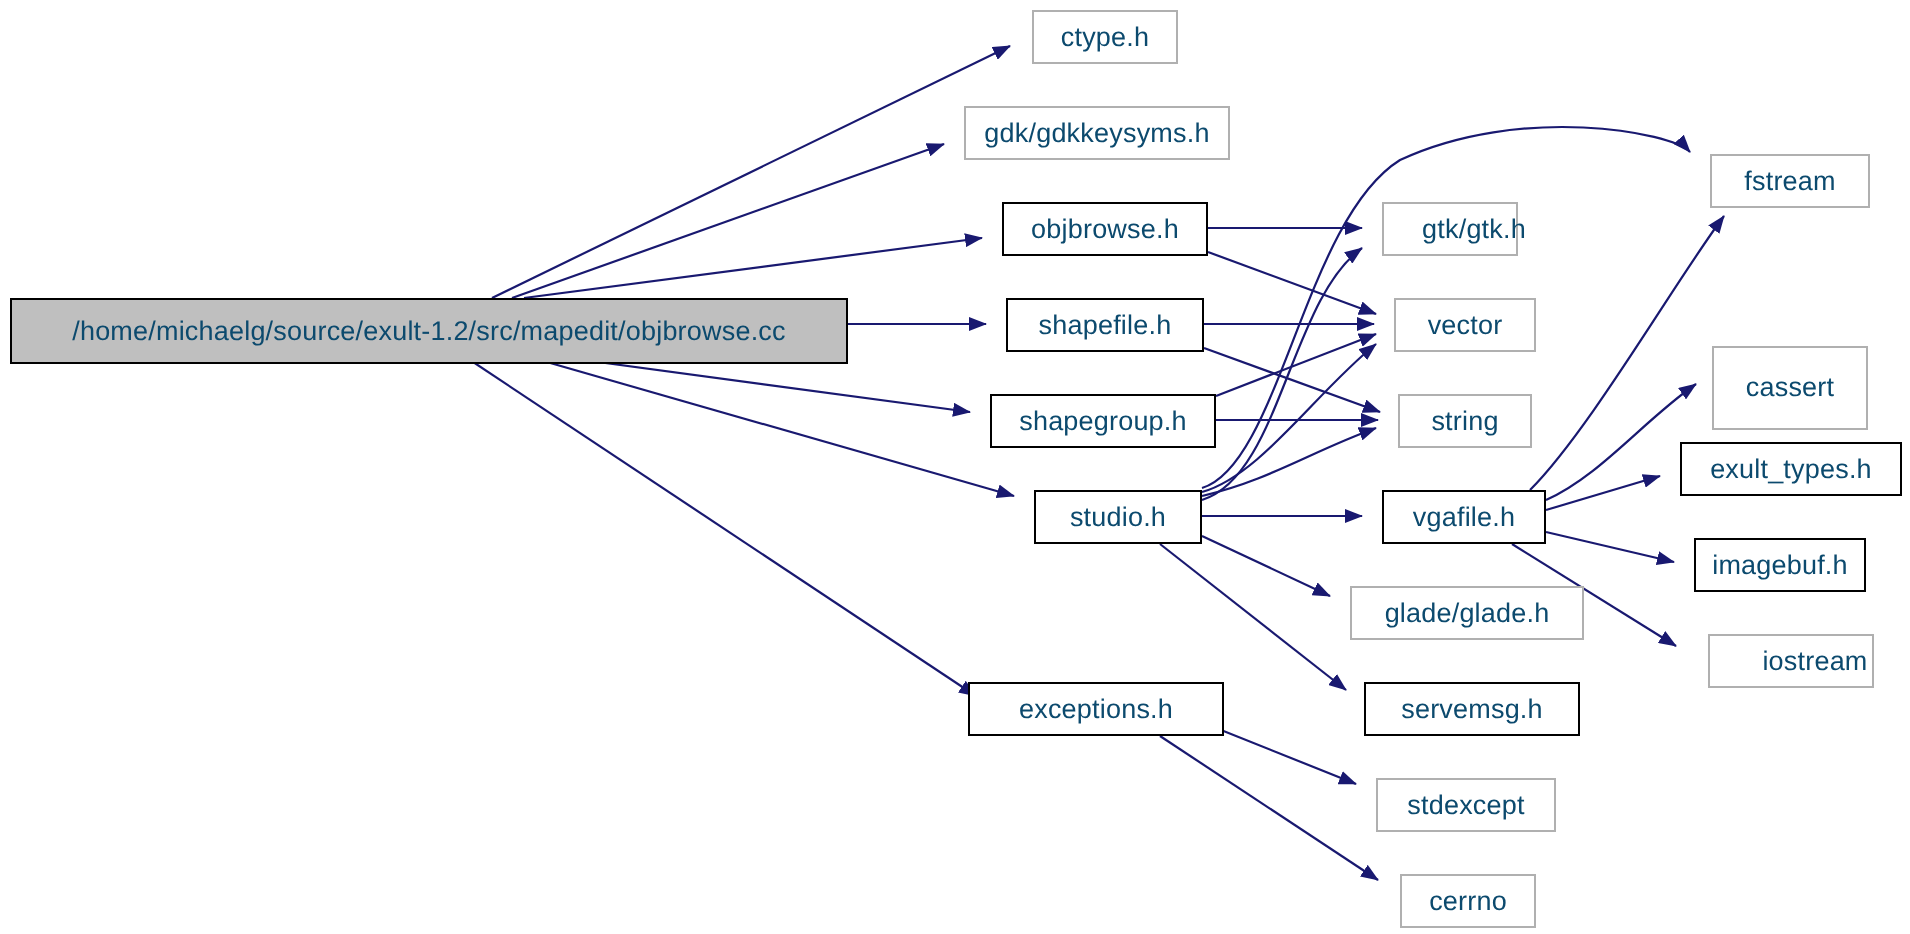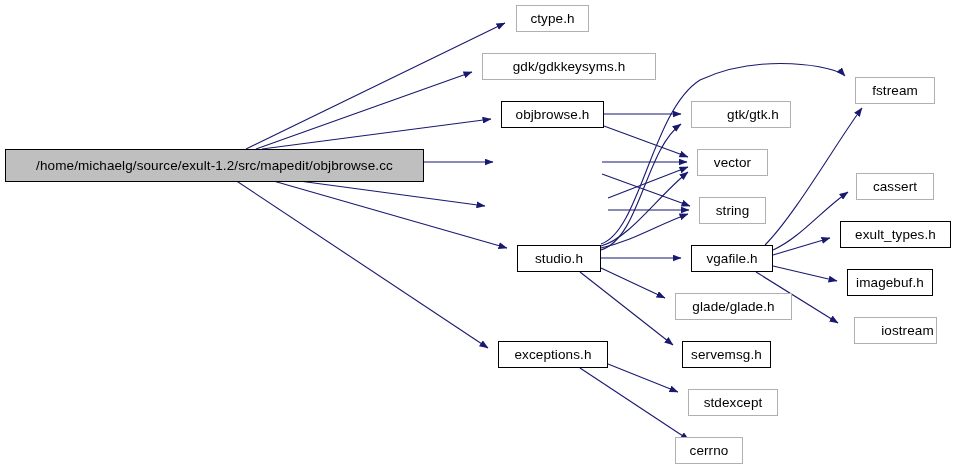--- a/index.html
+++ b/index.html
@@ -27,21 +27,21 @@
     box-sizing: border-box;
     display: flex;
     align-items: center;
     justify-content: center;
     background: #ffffff;
     white-space: nowrap;
     z-index: 5;
   }
   .node .node-label {
     font-size: 13.5px;
-    color: #000000;
+    color: #0c4a6e;
     letter-spacing: 0.1px;
     line-height: 1;
   }
   
   .node.leaf {
     border: 1px solid #b0b0b0;
   }
   
   .node.expandable {
     border: 1.6px solid #000000;
@@ -98,60 +98,66 @@
     <path d="M 608,364 L 678,392" stroke="#191970" fill="none" stroke-width="1.1" marker-end="url(#arrowhead)"></path>
     <path d="M 580,368 L 689,440" stroke="#191970" fill="none" stroke-width="1.1" marker-end="url(#arrowhead)"></path>
   </svg>
 
   <div class="node root" style="left:5px; top:149px; width:419px; height:33px;">
     <span class="node-label">/home/michaelg/source/exult-1.2/src/mapedit/objbrowse.cc</span>
   </div>
   <div class="node leaf" style="left:516px; top:5px; width:73px; height:27px;">
     <span class="node-label">ctype.h</span>
   </div>
-  <div class="node leaf" style="left:482px; top:53px; width:174px; height:27px;">
+  <div class="node leaf" style="left:482px; top:53px; width:133px; height:27px;">
     <span class="node-label">gdk/gdkkeysyms.h</span>
   </div>
   <div class="node expandable" style="left:501px; top:101px; width:103px; height:27px;">
     <span class="node-label">objbrowse.h</span>
   </div>
+  <div class="node expandable" style="left:503px; top:149px; width:99px; height:27px;">
+    <span class="node-label">shapefile.h</span>
+  </div>
+  <div class="node expandable" style="left:495px; top:197px; width:113px; height:27px;">
+    <span class="node-label">shapegroup.h</span>
+  </div>
   <div class="node expandable" style="left:517px; top:245px; width:84px; height:27px;">
     <span class="node-label">studio.h</span>
   </div>
-  <div class="node expandable" style="left:498px; top:341px; width:110px; height:27px;">
+  <div class="node expandable" style="left:484px; top:341px; width:128px; height:27px;">
     <span class="node-label">exceptions.h</span>
   </div>
-  <div class="node leaf" style="left:691px; top:101px; width:100px; height:27px;padding-left:24px;">
+  <div class="node leaf" style="left:691px; top:101px; width:68px; height:27px;padding-left:24px;">
     <span class="node-label">gtk/gtk.h</span>
   </div>
   <div class="node leaf" style="left:697px; top:149px; width:71px; height:27px;">
     <span class="node-label">vector</span>
   </div>
   <div class="node leaf" style="left:699px; top:197px; width:67px; height:27px;">
     <span class="node-label">string</span>
   </div>
   <div class="node expandable" style="left:691px; top:245px; width:82px; height:27px;">
     <span class="node-label">vgafile.h</span>
   </div>
   <div class="node leaf" style="left:675px; top:293px; width:117px; height:27px;">
     <span class="node-label">glade/glade.h</span>
   </div>
-  <div class="node expandable" style="left:682px; top:341px; width:89px; height:27px;">
+  <div class="node expandable" style="left:682px; top:341px; width:108px; height:27px;">
     <span class="node-label">servemsg.h</span>
   </div>
   <div class="node leaf" style="left:688px; top:389px; width:90px; height:27px;">
     <span class="node-label">stdexcept</span>
   </div>
-  <div class="node leaf" style="left:675px; top:437px; width:68px; height:27px;">
+  <div class="node leaf" style="left:700px; top:437px; width:68px; height:27px;">
     <span class="node-label">cerrno</span>
   </div>
   <div class="node leaf" style="left:855px; top:77px; width:80px; height:27px;">
     <span class="node-label">fstream</span>
   </div>
-  <div class="node leaf" style="left:856px; top:173px; width:78px; height:27px;">
+  <div class="node leaf" style="left:856px; top:173px; width:78px; height:42px;">
     <span class="node-label">cassert</span>
   </div>
   <div class="node expandable" style="left:840px; top:221px; width:111px; height:27px;">
     <span class="node-label">exult_types.h</span>
   </div>
   <div class="node expandable" style="left:847px; top:269px; width:86px; height:27px;">
     <span class="node-label">imagebuf.h</span>
   </div>
   <div class="node leaf" style="left:854px; top:317px; width:83px; height:27px;padding-left:24px;">
     <span class="node-label">iostream</span>

